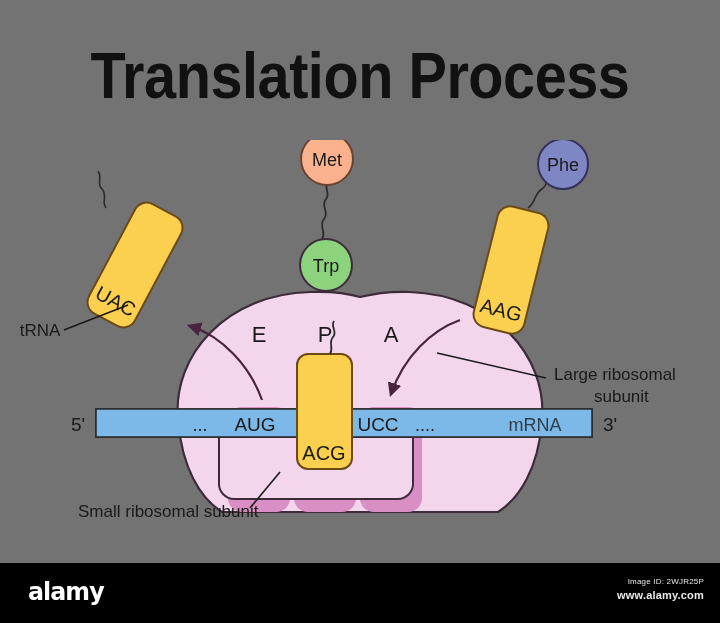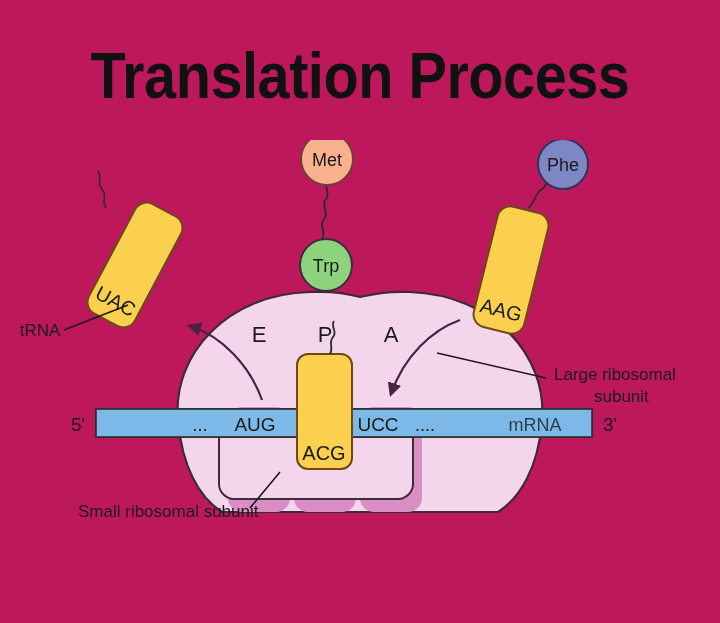--- a/index.html
+++ b/index.html
@@ -1,18 +1,18 @@
 <!DOCTYPE html>
 <html><head>
 <meta charset="utf-8">
 <style>
   html,body{margin:0;padding:0;background:#ffffff;}
   body{width:720px;height:623px;overflow:hidden;
        font-family:"Liberation Sans","DejaVu Sans",sans-serif;}
-  #stage{position:relative;width:720px;height:623px;background:#be185d;}
+  #stage{position:relative;width:720px;height:623px;background:#737373;}
 
   
   #title{
     position:absolute;left:0;top:44px;width:720px;text-align:center;
     font-family:"Liberation Sans","DejaVu Sans",sans-serif;
     font-weight:bold;font-size:64px;line-height:64px;color:#111111;
     letter-spacing:-0.5px;transform:scaleX(0.90);transform-origin:50% 50%;
     white-space:nowrap;
   }
 
@@ -139,14 +139,21 @@
     <line x1="437" y1="213" x2="546" y2="238" stroke="#1a1a1a" stroke-width="1.6"></line>
     <line x1="280" y1="332" x2="250" y2="368" stroke="#1a1a1a" stroke-width="1.6"></line>
 
     <text class="svgtext" x="40" y="196" font-size="17" text-anchor="middle">tRNA</text>
     <text class="svgtext" x="554" y="240" font-size="17" text-anchor="start">Large ribosomal</text>
     <text class="svgtext" x="594" y="262" font-size="17" text-anchor="start">subunit</text>
     <text class="svgtext" x="78" y="377" font-size="17" text-anchor="start">Small ribosomal subunit</text>
 
   </svg>
 
+  <div id="footer">
+    <div id="footer-logo">alamy</div>
+    <div id="footer-right">
+      <div id="footer-imgid">Image ID: 2WJR25P</div>
+      <div id="footer-url">www.alamy.com</div>
+    </div>
+  </div>
 
 </div>
 
 </body></html>

